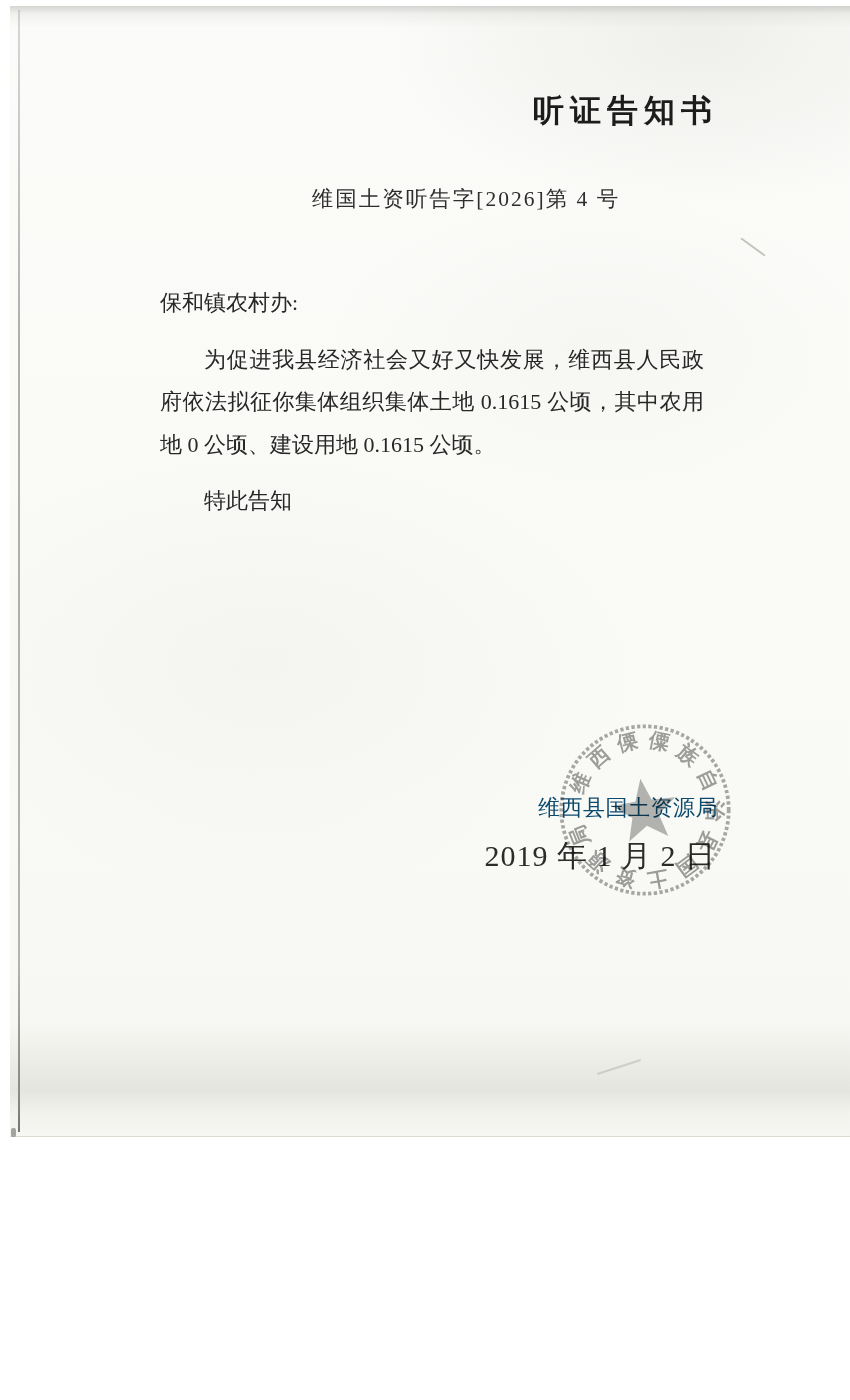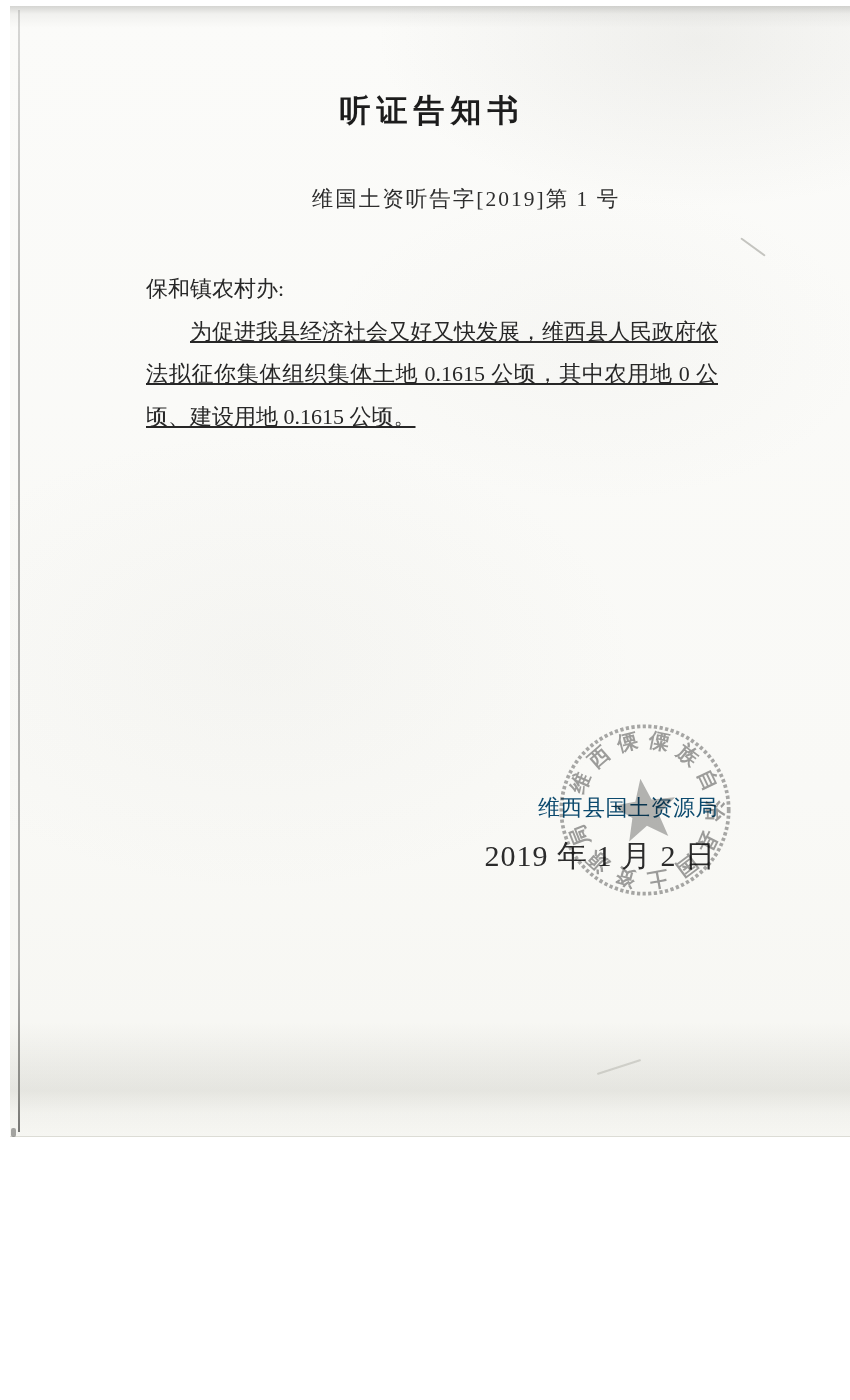--- a/index.html
+++ b/index.html
@@ -34,35 +34,35 @@
     position:absolute;left:596px;top:1066px;width:46px;height:2px;
     background:rgba(178,178,170,.5);transform:rotate(-18deg);border-radius:2px;
   }
   .speck{
     position:absolute;left:11px;top:1128px;width:5px;height:9px;
     background:rgba(95,95,92,.55);border-radius:2px;
   }
 
   .doc-title{
     position:absolute;left:146px;top:90px;width:572px;
-    text-align:center;font-size:31px;font-weight:700;letter-spacing:6px;
+    text-align:right;font-size:31px;font-weight:700;letter-spacing:6px;
     color:#1c1c1c;
   }
   .doc-number{
     position:absolute;left:146px;top:184px;width:572px;
     text-align:center;font-size:21.5px;letter-spacing:2px;color:#2e2e2e;
     transform:translateX(34px);
   }
   .doc-body{
     position:absolute;left:146px;top:268px;width:572px;
     font-size:22px;line-height:42.5px;color:#272727;
     text-align:justify;
   }
-  .doc-body p{margin:0;}
-  .doc-body p.indent{text-indent:2em;text-decoration:underline;}
+  .doc-body p{margin:14px;}
+  .doc-body p.indent{text-indent:2em;}
   .issuer{
     position:absolute;right:132px;top:793px;
     font-size:22px;letter-spacing:.5px;color:#0c4a6e;white-space:nowrap;
   }
   .issue-date{
     position:absolute;right:134px;top:836px;
     font-size:30px;letter-spacing:1px;color:#2b2b2b;white-space:nowrap;
   }
   .stamp{
     position:absolute;left:552px;top:717px;width:186px;height:186px;
@@ -77,25 +77,26 @@
 <body>
 
 <div class="paper"></div>
 <div class="scan-line-left"></div>
 <div class="scan-band-bottom"></div>
 <div class="crease-1"></div>
 <div class="crease-2"></div>
 <div class="speck"></div>
 
 <div class="doc-title">听证告知书</div>
-<div class="doc-number">维国土资听告字[2019]第 1 号</div>
+<div class="doc-number">维国土资听告字[2026]第 4 号</div>
 
 <div class="doc-body">
   <p>保和镇农村办:</p>
   <p class="indent">为促进我县经济社会又好又快发展，维西县人民政府依法拟征你集体组织集体土地 0.1615 公顷，其中农用地 0 公顷、建设用地 0.1615 公顷。</p>
+  <p class="indent">特此告知</p>
 </div>
 
 <div class="issuer">维西县国土资源局</div>
 <div class="issue-date">2019 年 1 月 2 日</div>
 
 <svg class="stamp" viewBox="0 0 200 200" xmlns="http://www.w3.org/2000/svg">
   <defs>
     <path id="seal-arc" d="M 100,100 m -68,0 a 68,68 0 1,1 136,0 a 68,68 0 1,1 -136,0" fill="none"></path>
   </defs>
   <circle cx="100" cy="100" r="90" fill="none" stroke="#8d8d8d" stroke-width="4" stroke-dasharray="3.5 2.6" opacity="0.85"></circle>

